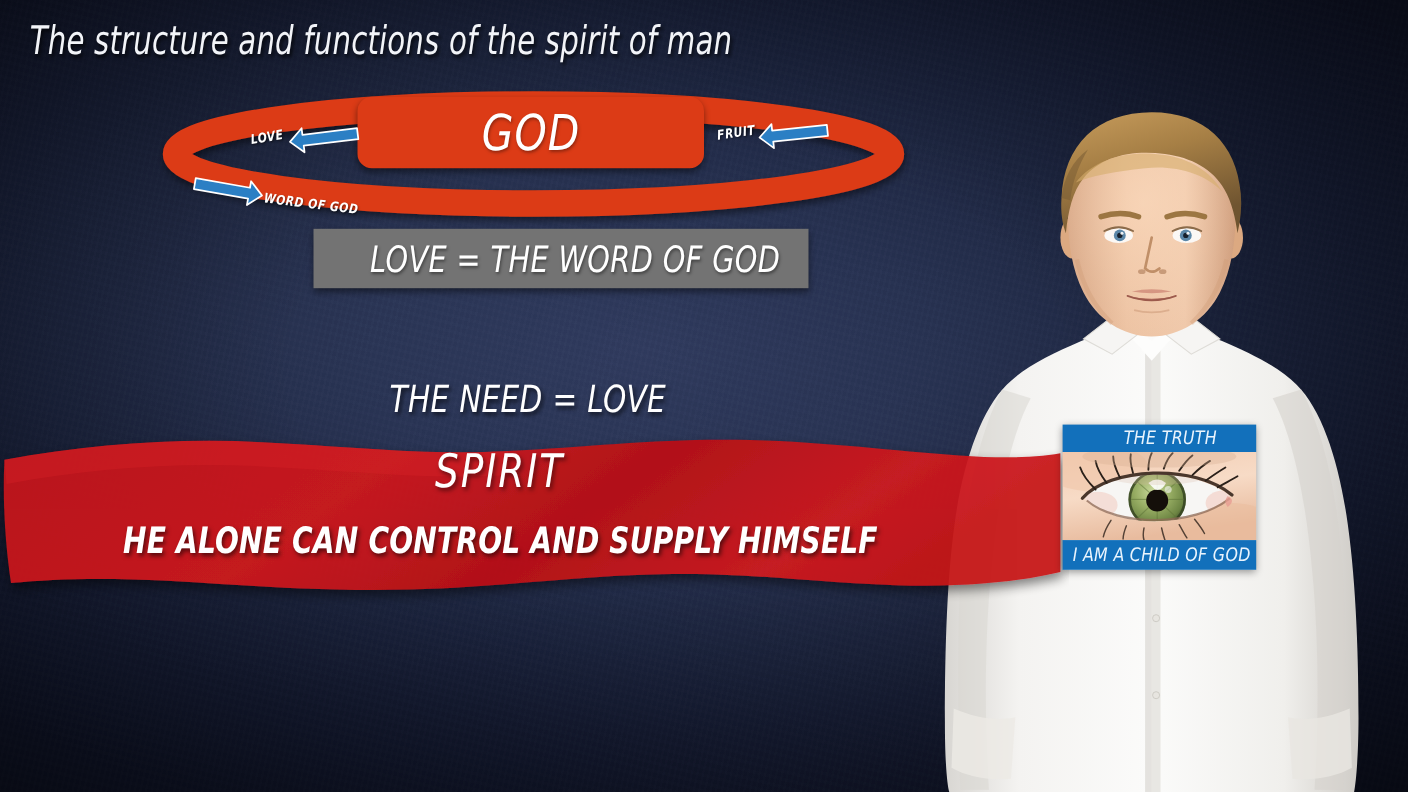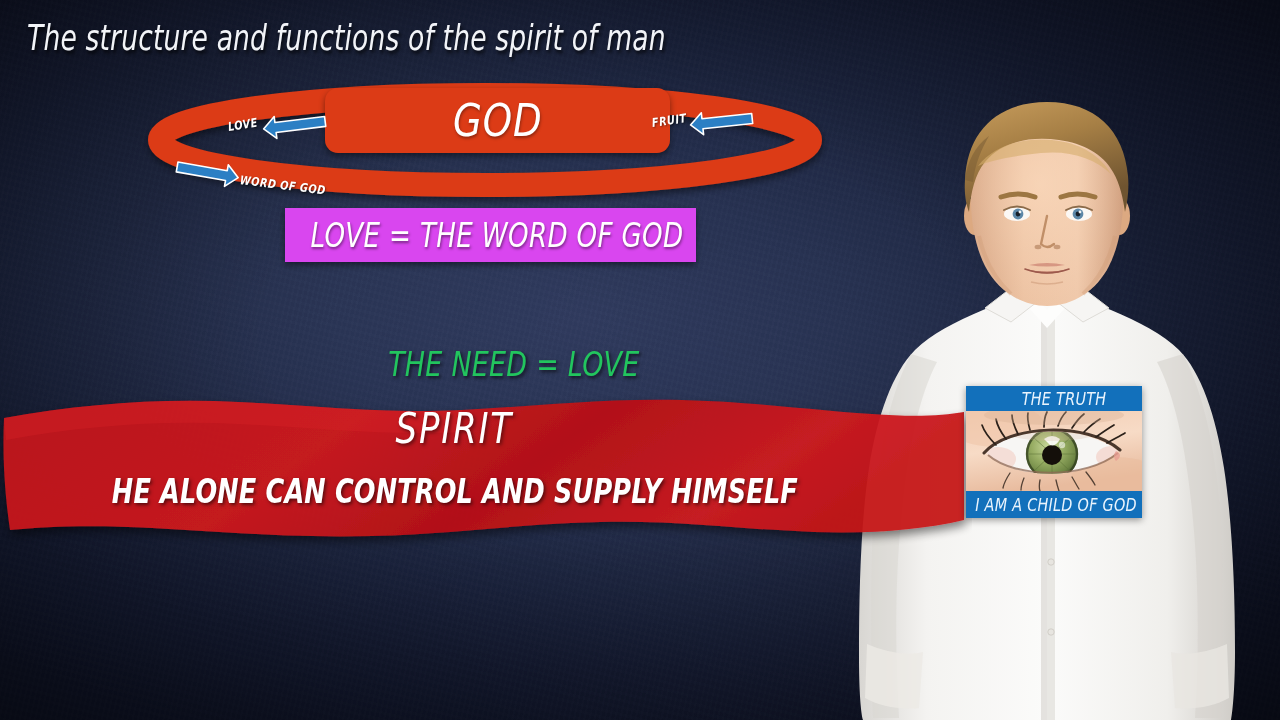--- a/index.html
+++ b/index.html
@@ -42,21 +42,21 @@
     color:#f2f4f8;
     transform:scaleX(.82);transform-origin:left center;
     white-space:nowrap;
     text-shadow:2px 3px 4px rgba(0,0,0,.75);
   }
 
   
   .cycle{position:absolute;left:145px;top:78px;width:680px;height:125px;}
   .cycle svg{position:absolute;left:0;top:0;overflow:visible;}
   .godbox{
-    position:absolute;left:180px;top:10px;width:345px;height:65px;
+    position:absolute;left:180px;top:10px;width:315px;height:65px;
     background:#dc3b16;border-radius:13px;
     box-shadow:0 3px 6px rgba(0,0,0,.45);
     display:flex;align-items:center;justify-content:center;
   }
   .godbox span{
     font-family:"DejaVu Sans Condensed","Liberation Sans",sans-serif;
     font-size:45px;font-weight:300;color:#fff;letter-spacing:1px;
     transform:scaleX(.92);
     text-shadow:1px 2px 3px rgba(0,0,0,.35);
   }
@@ -67,40 +67,39 @@
     transform-origin:left center;
     text-shadow:1px 1px 2px rgba(0,0,0,.5);
     white-space:nowrap;
   }
   .lab-love{left:83px;top:42px;transform:rotate(-9deg) scaleX(.9);}
   .lab-fruit{left:507px;top:38px;transform:rotate(-8deg) scaleX(.9);}
   .lab-word{left:95px;top:95px;transform:rotate(7deg) scaleX(.9);}
 
   
   .redbar{
-    position:absolute;left:285px;top:208px;width:411px;height:54px;
-    background:#d946ef;
+    position:absolute;left:285px;top:208px;width:450px;height:54px;
+    background:#737373;
     box-shadow:0 3px 6px rgba(0,0,0,.45);
-    display:flex;align-items:center;justify-content:flex-start;
+    display:flex;align-items:center;justify-content:flex-end;
   }
   .redbar span{
     font-family:"DejaVu Sans Condensed","Liberation Sans",sans-serif;
     font-size:33px;font-weight:400;color:#fff;letter-spacing:.4px;
     transform:scaleX(.88);
     text-shadow:1px 2px 3px rgba(0,0,0,.45);
     white-space:nowrap;
   }
 
   
   .needline{
     position:absolute;left:0;top:344px;width:960px;text-align:center;
     font-family:"DejaVu Sans Condensed","Liberation Sans",sans-serif;
-    font-size:34px;font-weight:400;color:#22c55e;letter-spacing:.3px;
+    font-size:34px;font-weight:400;color:#ffffff;letter-spacing:.3px;
     text-shadow:2px 2px 4px rgba(0,0,0,.65);
-    margin-left:34px;
   }
   .needline span{display:inline-block;transform:scaleX(.88);}
 
   
   .banner-wrap{position:absolute;left:-8px;top:392px;width:980px;height:158px;}
   .banner-wrap svg{position:absolute;left:0;top:0;}
   .banner-txt{position:absolute;left:0;top:0;width:960px;height:158px;}
   .spirit{
     position:absolute;left:0;top:12px;width:925px;text-align:center;
     font-family:"DejaVu Sans Condensed","Liberation Sans",sans-serif;

